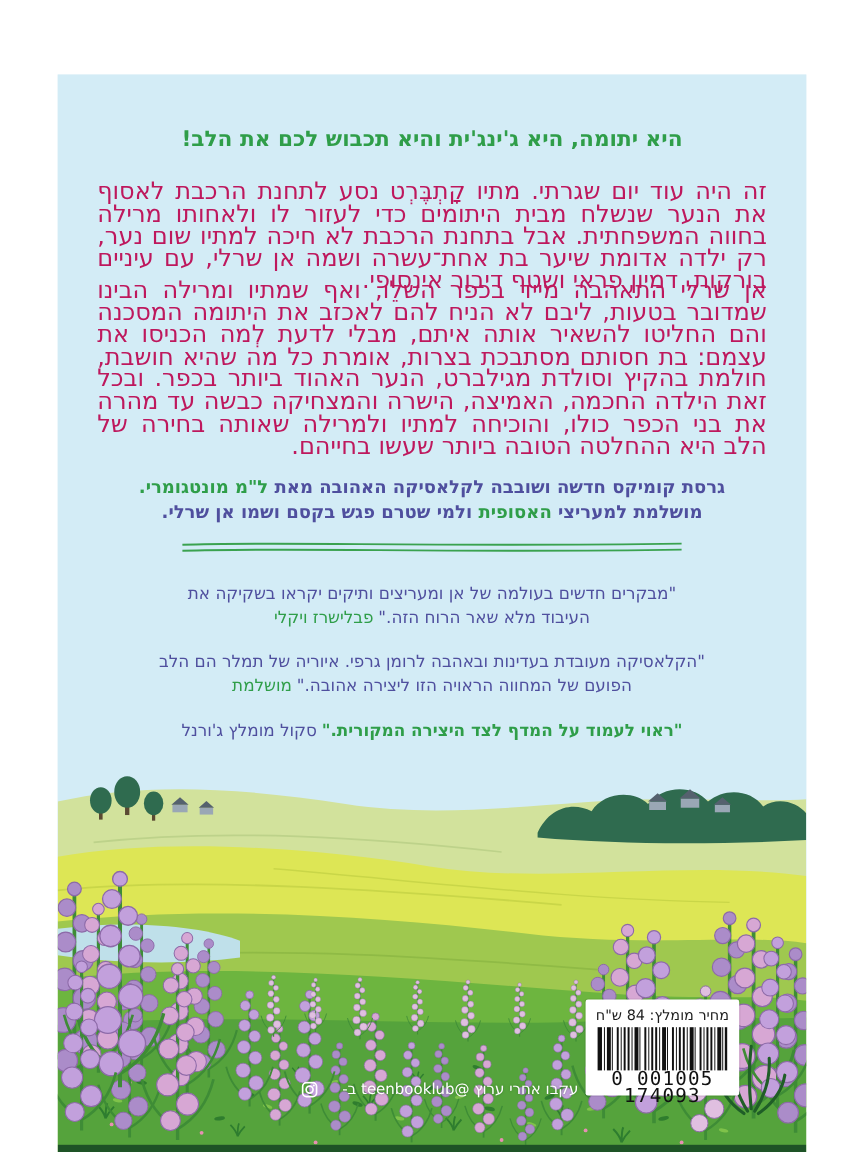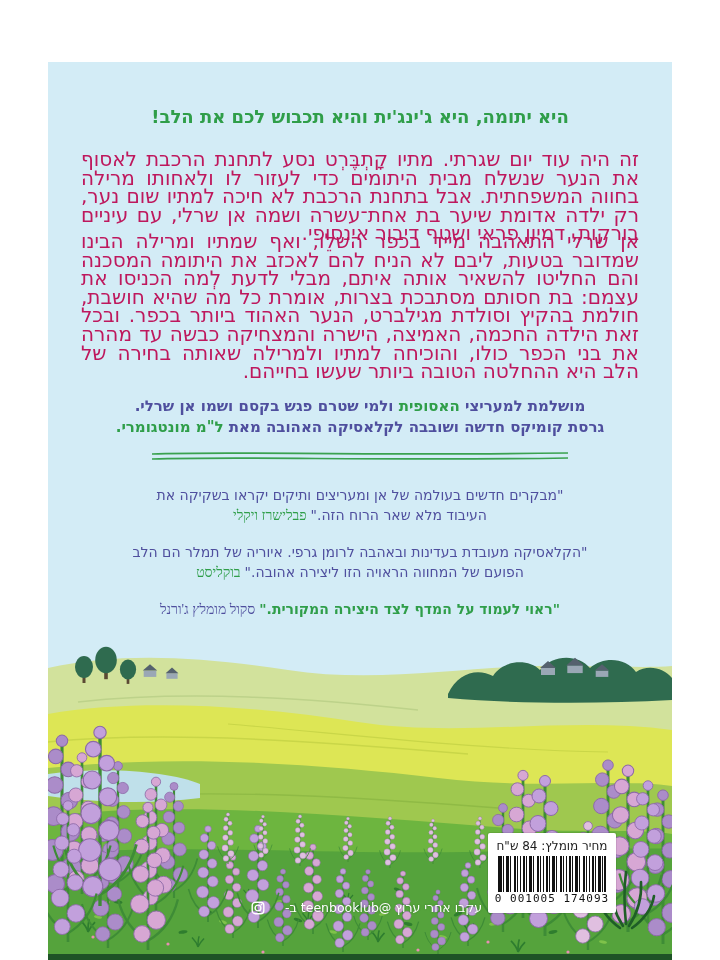--- a/index.html
+++ b/index.html
@@ -30,21 +30,21 @@
   }
   .green{color:#2f9e49;}
   .divider{position:absolute;top:388px;left:50%;transform:translateX(-50%);}
   .quote{
     position:absolute;left:50%;transform:translateX(-50%);direction:rtl;
     text-align:center;font-size:14px;line-height:19.5px;color:#4f4f9e;
   }
   .q1{top:424px;width:452px;}
   .q2{top:481px;width:474px;}
   .q3{top:538px;width:566px;}
-  .q-src{color:#2f9e49;margin-inline-start:4px;font-family:Liberation Serif, serif;}
+  .q-src{color:#2f9e49;margin-inline-start:4px;}
   .q3 .q-text{color:#2f9e49;font-weight:bold;}
   .q3 .q-src{color:#4f4f9e;font-weight:normal;}
   .illustration{position:absolute;left:0;bottom:0;width:624px;height:358px;display:block;}
   .social{
     position:absolute;right:190px;bottom:45px;direction:rtl;
     display:flex;align-items:center;gap:20px;
     color:#ffffff;font-size:12.5px;text-shadow:0 0 2px rgba(30,80,30,.45);
     white-space:nowrap;
   }
   .social svg{display:block;}
@@ -59,51 +59,51 @@
     background:
       linear-gradient(90deg,
         #111 0 2px,#fff 2px 3px,#111 3px 4px,#fff 4px 6px,
         #111 6px 9px,#fff 9px 10px,#111 10px 11px,#fff 11px 14px,
         #111 14px 16px,#fff 16px 17px,#111 17px 18px,#fff 18px 20px,
         #111 20px 21px,#fff 21px 23px);
     background-size:23px 100%;background-repeat:repeat-x;
     border-left:2px solid #111;border-right:2px solid #111;
   }
   .digits{
-    font-family:"DejaVu Sans Mono",monospace;font-size:11px;color:#111;
+    font-family:"DejaVu Sans Mono",monospace;font-size:16px;color:#111;
     letter-spacing:1px;line-height:14px;
   }
 </style>
 </head>
 <body>
 
 <div class="page">
   <div class="cover">
 
     <h1 class="headline" dir="rtl">היא יתומה, היא ג'ינג'ית והיא תכבוש לכם את הלב!</h1>
 
     <p class="bodytext para1">זה היה עוד יום שגרתי. מתיו קָתְבֶּרְט נסע לתחנת הרכבת לאסוף את הנער שנשלח מבית היתומים כדי לעזור לו ולאחותו מרילה בחווה המשפחתית. אבל בתחנת הרכבת לא חיכה למתיו שום נער, רק ילדה אדומת שיער בת אחת־עשרה ושמה אן שרלי, עם עיניים בורקות, דמיון פראי ושטף דיבור אינסופי.</p>
     <p class="bodytext para2">אן שרלי התאהבה מייד בכפר השלֵו, ואף שמתיו ומרילה הבינו שמדובר בטעות, ליבם לא הניח להם לאכזב את היתומה המסכנה והם החליטו להשאיר אותה איתם, מבלי לדעת לְמה הכניסו את עצמם: בת חסותם מסתבכת בצרות, אומרת כל מה שהיא חושבת, חולמת בהקיץ וסולדת מגילברט, הנער האהוד ביותר בכפר. ובכל זאת הילדה החכמה, האמיצה, הישרה והמצחיקה כבשה עד מהרה את בני הכפר כולו, והוכיחה למתיו ולמרילה שאותה בחירה של הלב היא ההחלטה הטובה ביותר שעשו בחייהם.</p>
 
     <div class="tagline">
+      <div><span>גרסת קומיקס חדשה ושובבה לקלאסיקה האהובה מאת </span><span class="green">ל"מ מונטגומרי.</span></div>
       <div><span>מושלמת למעריצי </span><span class="green">האסופית</span><span> ולמי שטרם פגש בקסם ושמו אן שרלי.</span></div>
-      <div><span>גרסת קומיקס חדשה ושובבה לקלאסיקה האהובה מאת </span><span class="green">ל"מ מונטגומרי.</span></div>
     </div>
 
     <svg class="divider" width="420" height="12" viewBox="0 0 420 12">
       <path d="M2,4 C80,1 210,6 418,3" stroke="#3aa24f" stroke-width="1.6" fill="none"></path>
       <path d="M2,9 C95,6 230,11 418,8" stroke="#3aa24f" stroke-width="1.6" fill="none"></path>
     </svg>
 
     <div class="quote q1">
       <span class="q-text">"מבקרים חדשים בעולמה של אן ומעריצים ותיקים יקראו בשקיקה את העיבוד מלא שאר הרוח הזה."</span><span class="q-src">פבלישרז ויקלי</span>
     </div>
 
     <div class="quote q2">
-      <span class="q-text">"הקלאסיקה מעובדת בעדינות ובאהבה לרומן גרפי. איוריה של תמלר הם הלב הפועם של המחווה הראויה הזו ליצירה אהובה."</span><span class="q-src">בוקליסט</span>
+      <span class="q-text">"הקלאסיקה מעובדת בעדינות ובאהבה לרומן גרפי. איוריה של תמלר הם הלב הפועם של המחווה הראויה הזו ליצירה אהובה."</span><span class="q-src">מושלמת</span>
     </div>
 
     <div class="quote q3">
       <span class="q-text">"ראוי לעמוד על המדף לצד היצירה המקורית."</span><span class="q-src">סקול מומלץ ג'ורנל</span>
     </div>
 
     <svg class="illustration" viewBox="0 0 624 358" preserveAspectRatio="none">
       <defs>
         <g id="lup">
           <path d="M0,0 L0,-60" stroke="#3e8c36" stroke-width="1.2" fill="none"></path>

